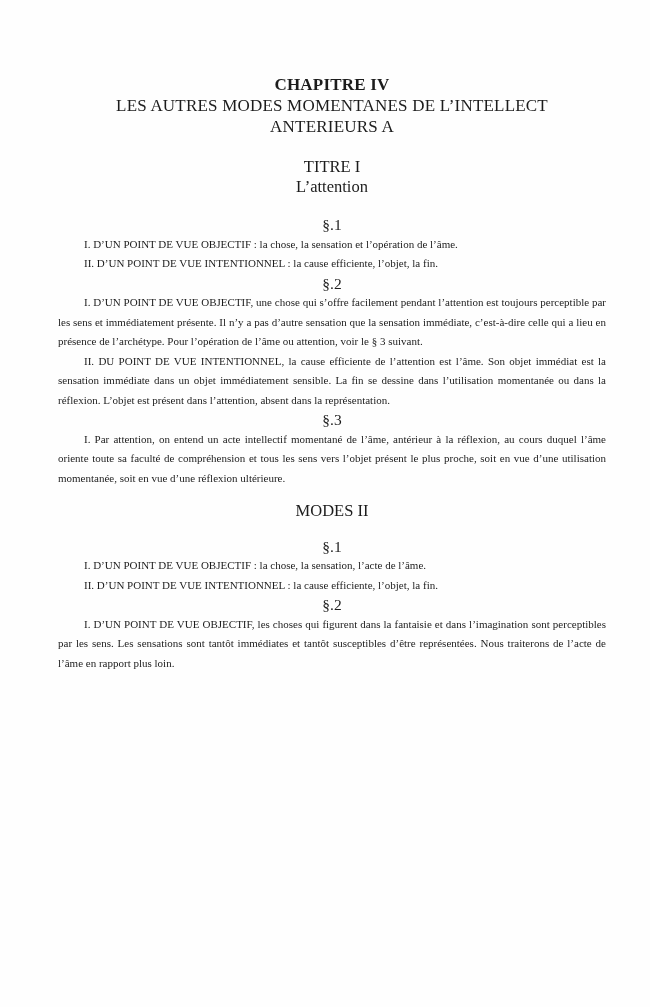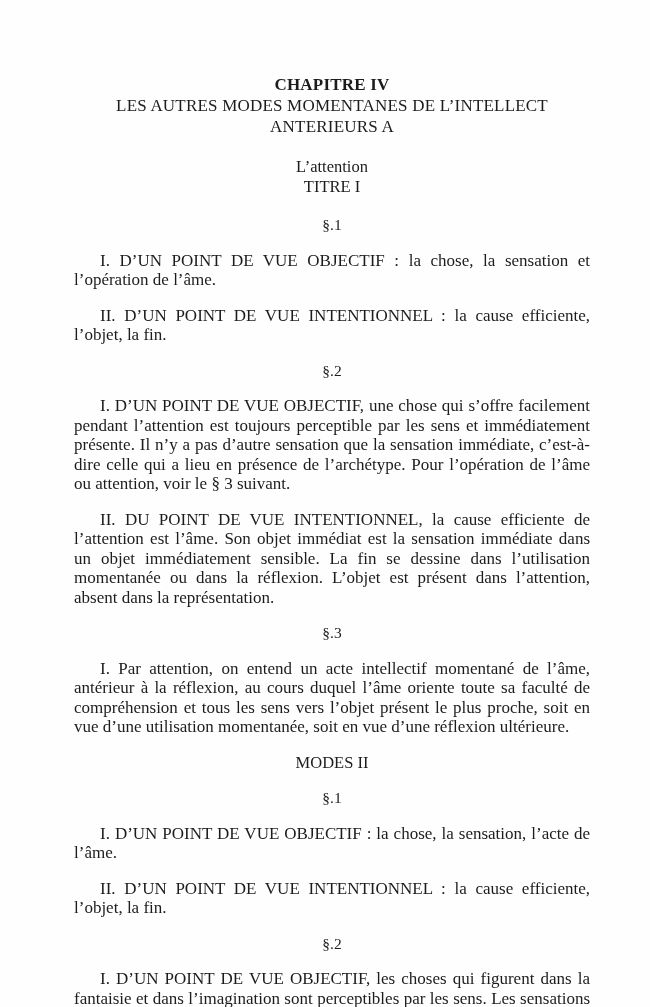--- a/index.html
+++ b/index.html
@@ -43,23 +43,23 @@
     font-size: 15.5px;
     line-height: 19.5px;
   }
   .mt-lg { margin-top: 19px; }
   .mt-md { margin-top: 16px; }
   .mt-0  { margin-top: 0; }
   
   .para {
     text-align: justify;
     text-indent: 26px;
-    font-size: 17px;
+    font-size: 11px;
     line-height: 19.5px;
-    margin: 16px;
+    margin: 0;
   }
   
   .page-number {
     text-align: center;
     font-size: 16px;
     line-height: 19.5px;
     margin-top: 4px;
   }
 </style>
 </head>
@@ -68,22 +68,22 @@
 <div class="scan-page">
 
   <header class="chapter-head">
     <div class="chapter-label">CHAPITRE IV</div>
     <div>LES AUTRES MODES MOMENTANES DE L’INTELLECT</div>
     <div>ANTERIEURS A</div>
   </header>
 
   <section>
     <div class="titre-block first">
+      <div>TITRE I</div>
       <div>L’attention</div>
-      <div>TITRE I</div>
     </div>
 
     <div>
       <div class="section-mark mt-lg">§.1</div>
       <p class="para">I. D’UN POINT DE VUE OBJECTIF : la chose, la sensation et l’opération de l’âme.</p>
       <p class="para">II. D’UN POINT DE VUE INTENTIONNEL : la cause efficiente, l’objet, la fin.</p>
     </div>
 
     <div>
       <div class="section-mark mt-0">§.2</div>

